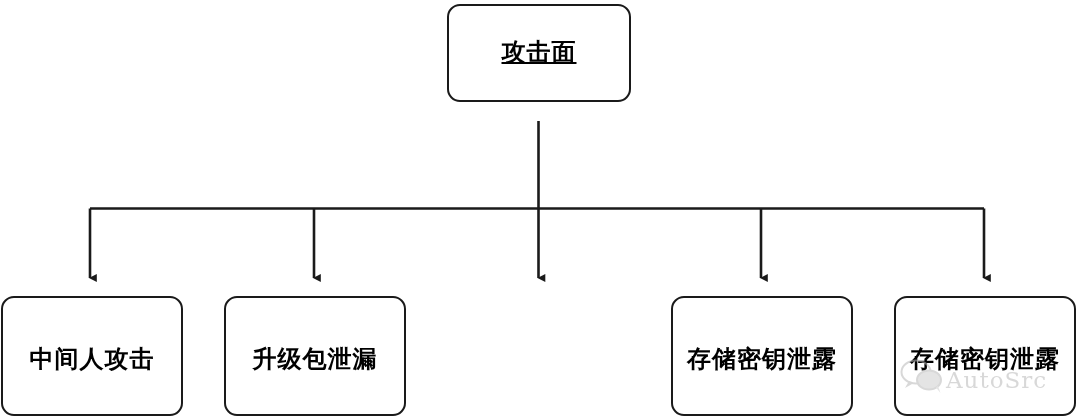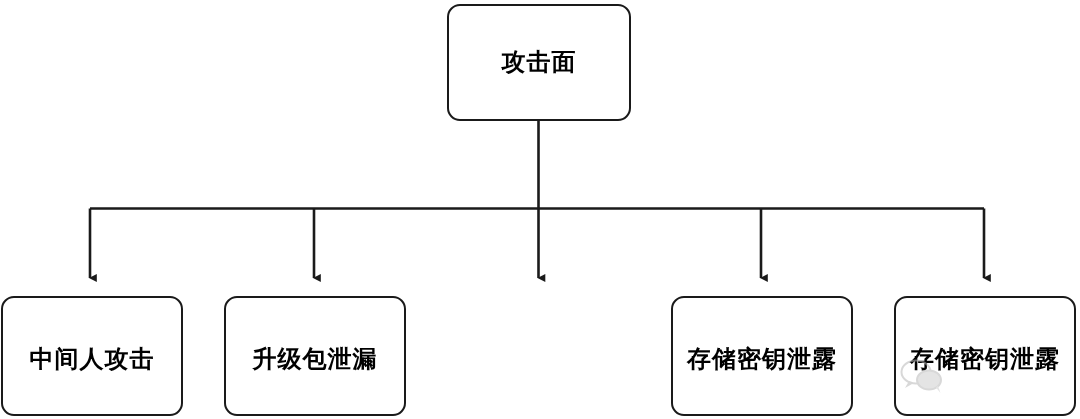--- a/index.html
+++ b/index.html
@@ -44,21 +44,22 @@
     letter-spacing: 1px;
     line-height: 1;
     white-space: nowrap;
     text-align: center;
   }
   
   #node-root {
     left: 447px;
     top: 4px;
     width: 184px;
-    height: 117px;
+    height: 98px;
+    text-decoration: underline;
   }
   #node-root .node-label {
     position: relative;
     top: -1px;
   }
   
   .leaf-box {
     top: 296px;
     width: 182px;
     height: 120px;
@@ -141,15 +142,16 @@
     <span class="node-label">存储密钥泄露</span>
   </div>
 
   <div id="watermark">
     <svg width="44" height="36" viewBox="0 0 44 36" xmlns="http://www.w3.org/2000/svg">
       <ellipse cx="16" cy="14" rx="14.5" ry="11.5" fill="none" stroke="#b9b9b9" stroke-width="2"></ellipse>
       <path d="M 9 23 L 5 30 L 13 25.5 Z" fill="#b9b9b9"></path>
       <ellipse cx="29" cy="22" rx="12" ry="9.5" fill="#cfcfcf" stroke="#b9b9b9" stroke-width="2"></ellipse>
       <path d="M 36 29.5 L 40.5 35 L 38 28 Z" fill="#cfcfcf"></path>
     </svg>
+    <span id="watermark-text">AutoSrc</span>
   </div>
 
 </div>
 
 </body></html>

